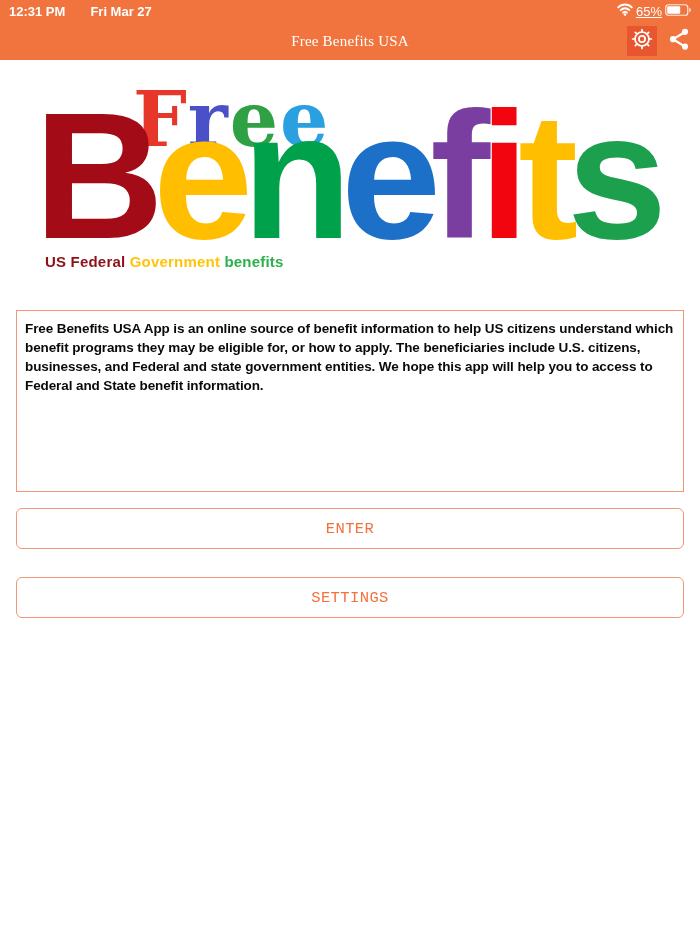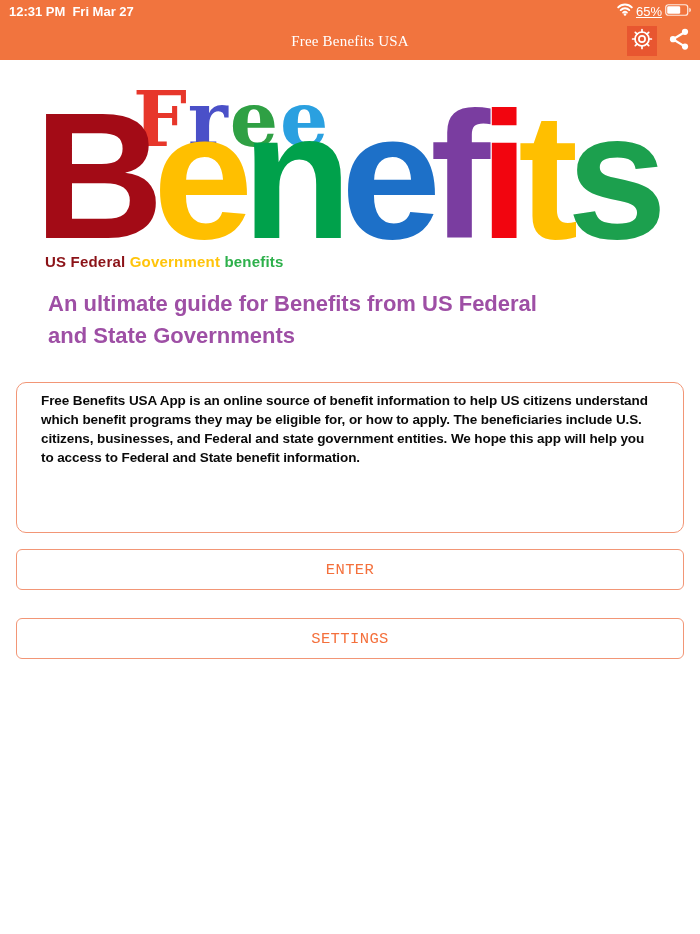--- a/index.html
+++ b/index.html
@@ -12,21 +12,21 @@
   html,body{width:700px;height:934px;background:#fff;overflow:hidden;
     font-family:"Liberation Sans",sans-serif;}
   .app{width:700px;height:934px;background:#fff;position:relative;}
 
   
   .status-bar{
     height:22px;background:var(--header-orange);color:#fff;
     display:flex;justify-content:space-between;align-items:center;
     padding:0 9px;font-size:13px;
   }
-  .status-left{display:flex;gap:7px;font-weight:700;}
+  .status-left{display:flex;gap:25px;font-weight:700;}
   .status-right{display:flex;gap:3px;align-items:center;text-decoration:underline;}
   .status-right .pct{font-size:13px;}
 
   
   .nav-bar{
     height:38px;background:var(--header-orange);position:relative;
     display:flex;align-items:center;justify-content:center;
   }
   .nav-title{color:#fff;font-size:15px;letter-spacing:.2px;font-family:Liberation Serif, serif;}
   .nav-actions{position:absolute;right:8px;top:0;height:38px;
@@ -47,23 +47,23 @@
     font-weight:700;font-size:15px;letter-spacing:.2px;white-space:pre;}
 
   
   .page-heading{
     margin:8px 0 0 48px;width:500px;
     color:var(--heading-purple);font-weight:700;font-size:22px;line-height:32px;
   }
 
   
   .description-box{
-    margin:30px 16px 0;height:151px;
-    border:1px solid var(--border-salmon);border-radius:10px;
-    padding:8px 24px;background:#fff;
+    margin:30px 16px 0;height:182px;
+    border:1px solid var(--border-salmon);border-radius:0;
+    padding:8px 8px;background:#fff;
   }
   .description-box p{
     font-weight:700;font-size:13.5px;line-height:19px;color:#0a0a0a;
     letter-spacing:-0.1px;
   }
 
   
   .app-button{
     display:block;width:calc(100% - 32px);height:41px;margin:16px 16px 0;
     background:#fff;border:1px solid var(--border-salmon);border-radius:6px;
@@ -128,21 +128,20 @@
       </span>
     </div>
   </div>
 
   <div class="logo">
     <div class="logo-free" id="logo-free"><span style="color: rgb(231, 55, 43);">F</span><span style="color: rgb(74, 80, 200);">r</span><span style="color: rgb(47, 160, 68);">e</span><span style="color: rgb(42, 160, 224);">e</span></div>
     <div class="logo-benefits" id="logo-benefits"><span style="color: rgb(163, 11, 22);">B</span><span style="color: rgb(255, 191, 0);">e</span><span style="color: rgb(0, 161, 75);">n</span><span style="color: rgb(29, 112, 200);">e</span><span style="color: rgb(122, 61, 160);">f</span><span style="color: rgb(242, 5, 15);">i</span><span style="color: rgb(255, 191, 0);">t</span><span style="color: rgb(28, 160, 78);">s</span></div>
     <div class="logo-tagline" id="logo-tagline"><span style="color: rgb(139, 18, 23);">US Federal </span><span style="color: rgb(255, 196, 10);">Government </span><span style="color: rgb(45, 176, 75);">benefits</span></div>
   </div>
 
-  <div class="page-heading">An ultimate guide for Benefits from US Federal and State Governments</div>
 
   <div class="description-box">
     <p>Free Benefits USA App is an online source of benefit information to help US citizens understand which benefit programs they may be eligible for, or how to apply.  The beneficiaries include U.S. citizens, businesses, and Federal and state government entities. We hope this app will help you to access to Federal and State benefit information.</p>
   </div>
 
   <button class="app-button enter">ENTER</button>
   <button class="app-button settings">SETTINGS</button>
 
 </div>
 

